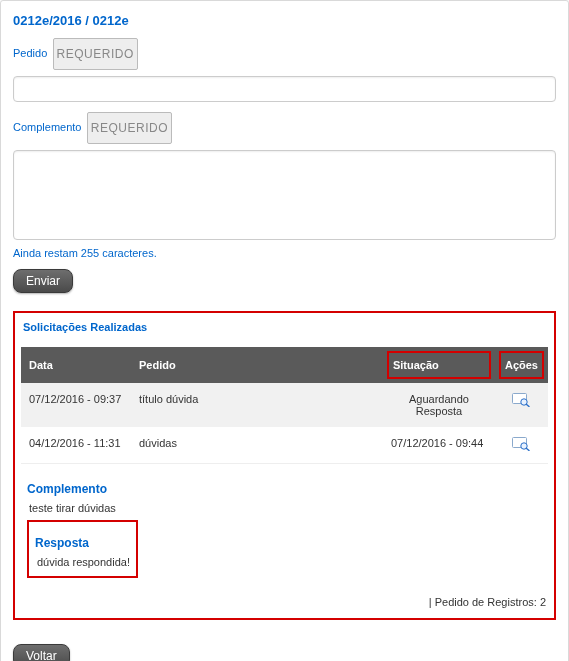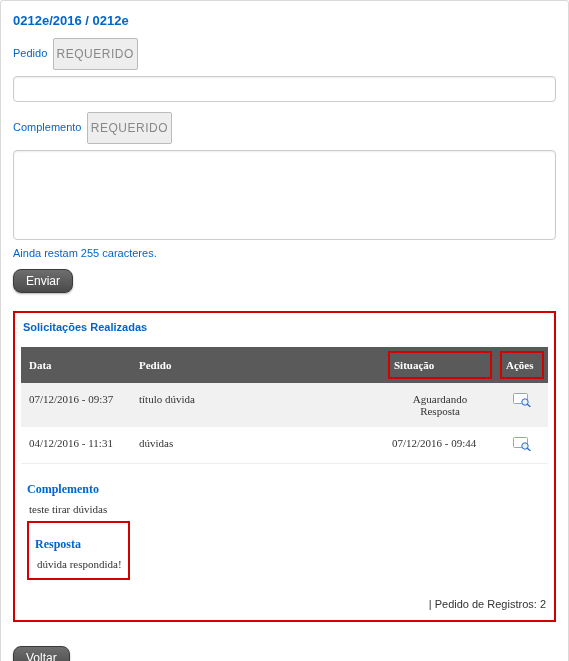--- a/index.html
+++ b/index.html
@@ -84,21 +84,20 @@
   }
   .section-title {
     color: #0066cc;
     font-weight: bold;
     font-size: 11px;
     margin: 2px 0 14px 2px;
   }
   table.grid {
     width: 100%;
     border-collapse: collapse;
-    font-family: Liberation Serif, serif;
   }
   table.grid thead th {
     background: #5a5a5a;
     color: #fff;
     font-weight: bold;
     font-size: 11px;
     text-align: left;
     padding: 10px 8px;
   }
   table.grid tbody td {

